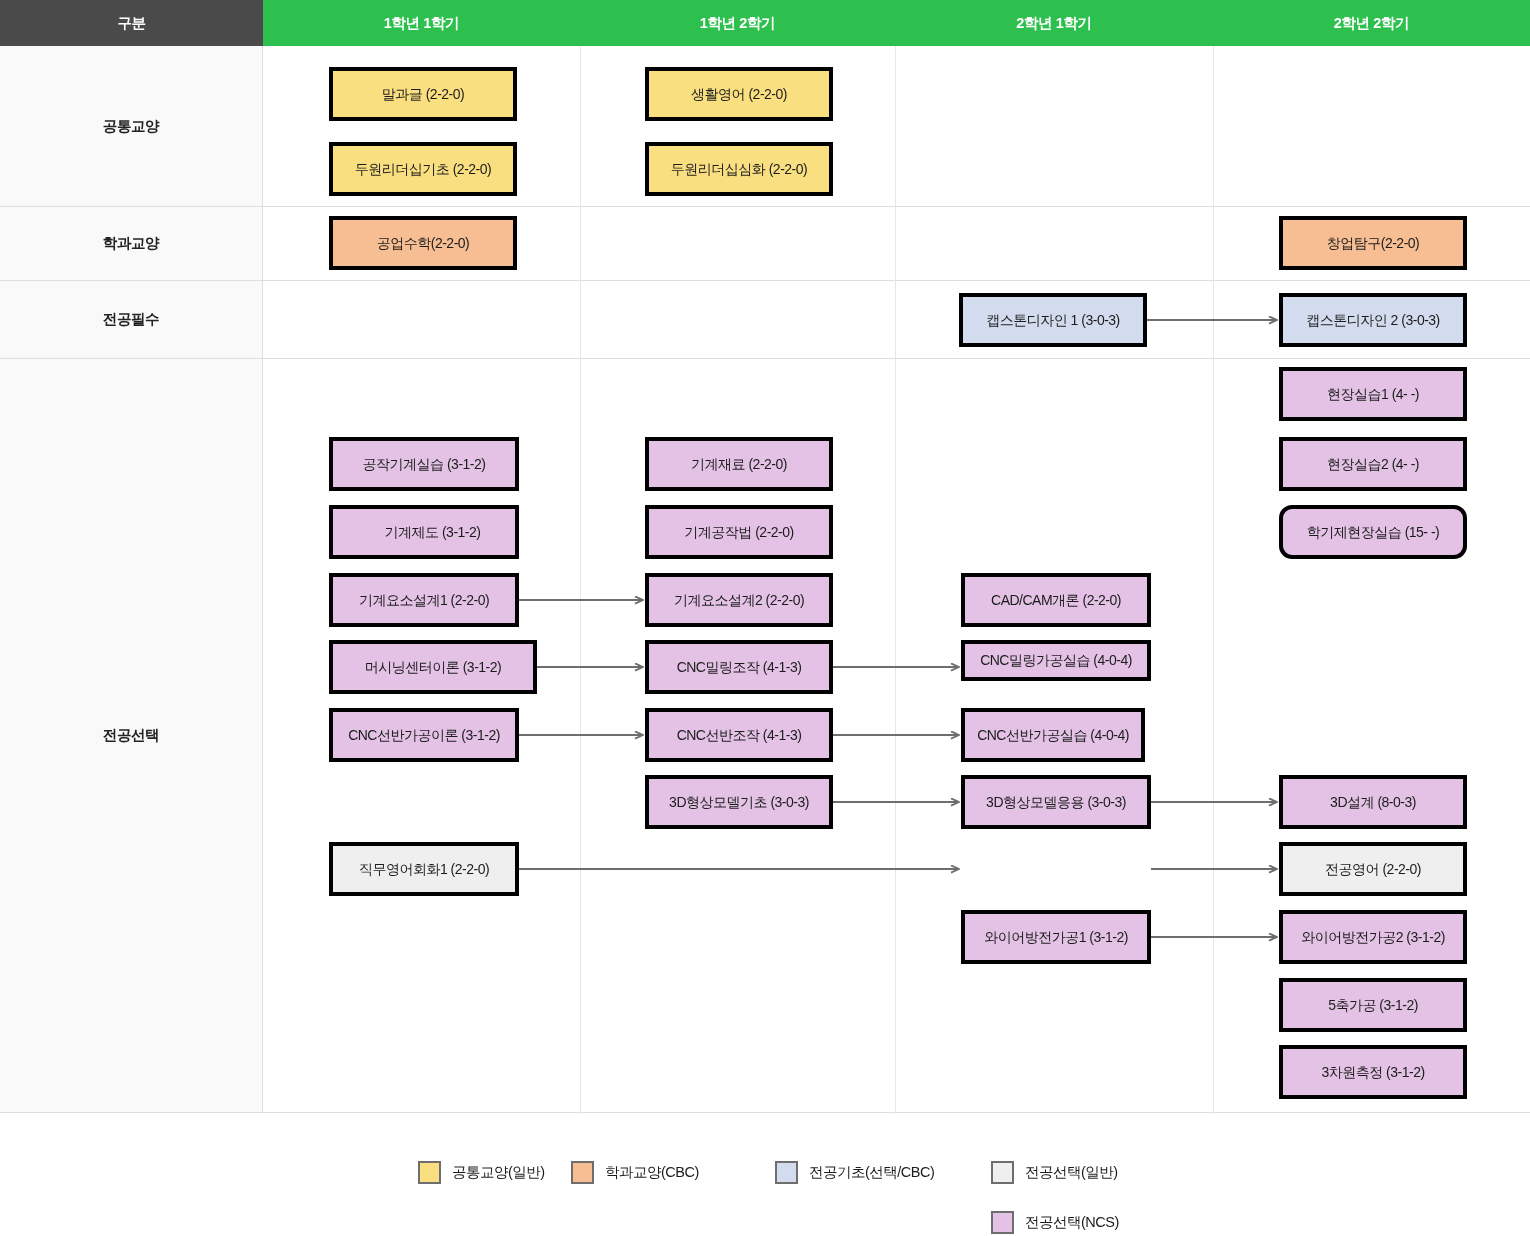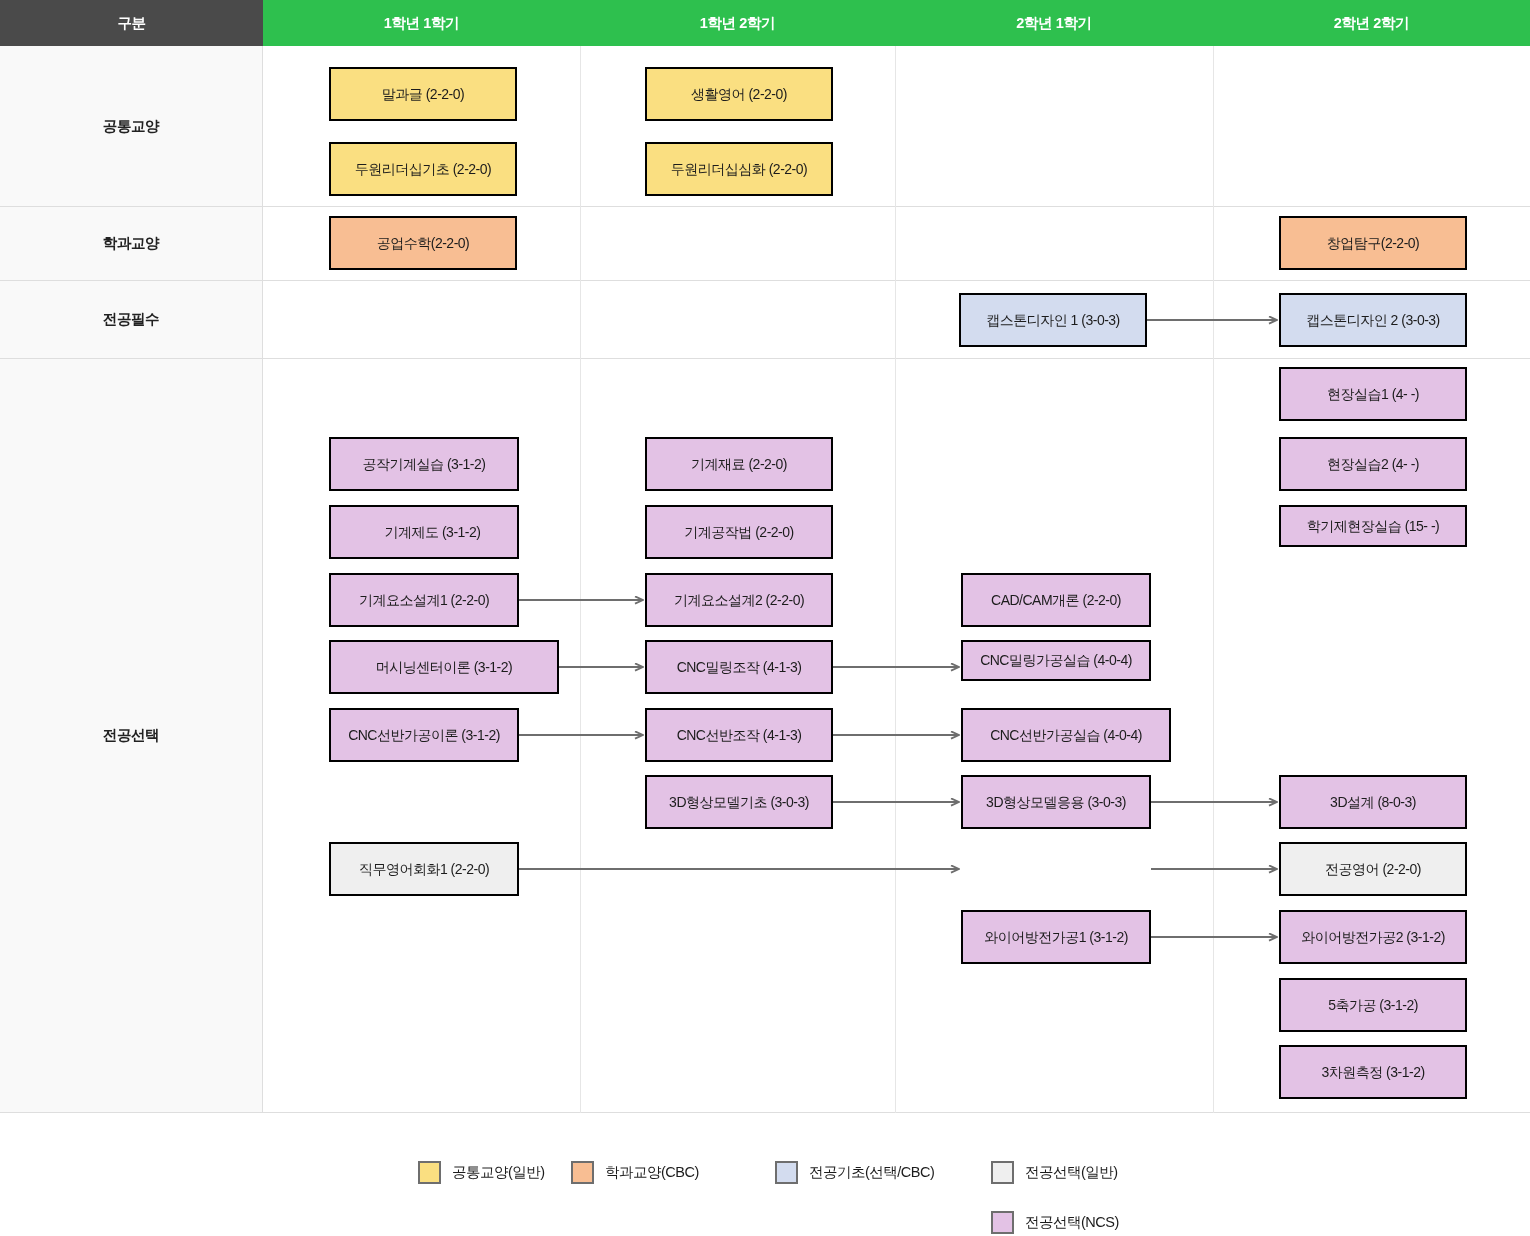--- a/index.html
+++ b/index.html
@@ -62,21 +62,21 @@
   }
   .colsep {
     position: absolute;
     width: 1px;
     background: #e6e6e6;
   }
 
   
   .box {
     position: absolute;
-    border: 2px solid #000000;
+    border: 4px solid #000000;
     display: flex;
     align-items: center;
     justify-content: center;
     text-align: center;
     font-size: 14px;
     color: #1c1c1c;
     letter-spacing: -0.5px;
     line-height: 1.15;
     padding: 0 3px;
   }
@@ -206,40 +206,40 @@
 
     <div class="box c-dept" style="left:329px;top:216px;width:188px;height:54px;">공업수학(2-2-0)</div>
     <div class="box c-dept" style="left:1279px;top:216px;width:188px;height:54px;">창업탐구(2-2-0)</div>
 
     <div class="box c-basic" style="left:959px;top:293px;width:188px;height:54px;">캡스톤디자인 1 (3-0-3)</div>
     <div class="box c-basic" style="left:1279px;top:293px;width:188px;height:54px;">캡스톤디자인 2 (3-0-3)</div>
 
     <div class="box c-majncs" style="left:329px;top:437px;width:190px;height:54px;">공작기계실습 (3-1-2)</div>
     <div class="box c-majncs" style="left:329px;top:505px;width:190px;height:54px;padding-left:20px;">기계제도 (3-1-2)</div>
     <div class="box c-majncs" style="left:329px;top:573px;width:190px;height:54px;">기계요소설계1 (2-2-0)</div>
-    <div class="box c-majncs" style="left:329px;top:640px;width:230px;height:54px;">머시닝센터이론 (3-1-2)</div>
+    <div class="box c-majncs" style="left:329px;top:640px;width:208px;height:54px;">머시닝센터이론 (3-1-2)</div>
     <div class="box c-majncs" style="left:329px;top:708px;width:190px;height:54px;">CNC선반가공이론 (3-1-2)</div>
     <div class="box c-majgen" style="left:329px;top:842px;width:190px;height:54px;">직무영어회화1 (2-2-0)</div>
 
     <div class="box c-majncs" style="left:645px;top:437px;width:188px;height:54px;">기계재료 (2-2-0)</div>
     <div class="box c-majncs" style="left:645px;top:505px;width:188px;height:54px;">기계공작법 (2-2-0)</div>
     <div class="box c-majncs" style="left:645px;top:573px;width:188px;height:54px;">기계요소설계2 (2-2-0)</div>
     <div class="box c-majncs" style="left:645px;top:640px;width:188px;height:54px;">CNC밀링조작 (4-1-3)</div>
     <div class="box c-majncs" style="left:645px;top:708px;width:188px;height:54px;">CNC선반조작 (4-1-3)</div>
     <div class="box c-majncs" style="left:645px;top:775px;width:188px;height:54px;">3D형상모델기초 (3-0-3)</div>
 
     <div class="box c-majncs" style="left:961px;top:573px;width:190px;height:54px;">CAD/CAM개론 (2-2-0)</div>
     <div class="box c-majncs" style="left:961px;top:640px;width:190px;height:41px;">CNC밀링가공실습 (4-0-4)</div>
-    <div class="box c-majncs" style="left:961px;top:708px;width:210px;height:54px;">CNC선반가공실습 (4-0-4)</div>
+    <div class="box c-majncs" style="left:961px;top:708px;width:184px;height:54px;">CNC선반가공실습 (4-0-4)</div>
     <div class="box c-majncs" style="left:961px;top:775px;width:190px;height:54px;">3D형상모델응용 (3-0-3)</div>
     <div class="box c-majncs" style="left:961px;top:910px;width:190px;height:54px;">와이어방전가공1 (3-1-2)</div>
 
     <div class="box c-majncs" style="left:1279px;top:367px;width:188px;height:54px;">현장실습1 (4-  -)</div>
     <div class="box c-majncs" style="left:1279px;top:437px;width:188px;height:54px;">현장실습2 (4-  -)</div>
-    <div class="box c-majncs" style="left:1279px;top:505px;width:188px;height:42px;">학기제현장실습 (15-  -)</div>
+    <div class="box c-majncs" style="left:1279px;top:505px;width:188px;height:54px;border-radius:13px;">학기제현장실습 (15-  -)</div>
     <div class="box c-majncs" style="left:1279px;top:775px;width:188px;height:54px;">3D설계 (8-0-3)</div>
     <div class="box c-majgen" style="left:1279px;top:842px;width:188px;height:54px;">전공영어 (2-2-0)</div>
     <div class="box c-majncs" style="left:1279px;top:910px;width:188px;height:54px;">와이어방전가공2 (3-1-2)</div>
     <div class="box c-majncs" style="left:1279px;top:978px;width:188px;height:54px;">5축가공 (3-1-2)</div>
     <div class="box c-majncs" style="left:1279px;top:1045px;width:188px;height:54px;">3차원측정 (3-1-2)</div>
 
   </div>
 
   <div id="legend">
 

